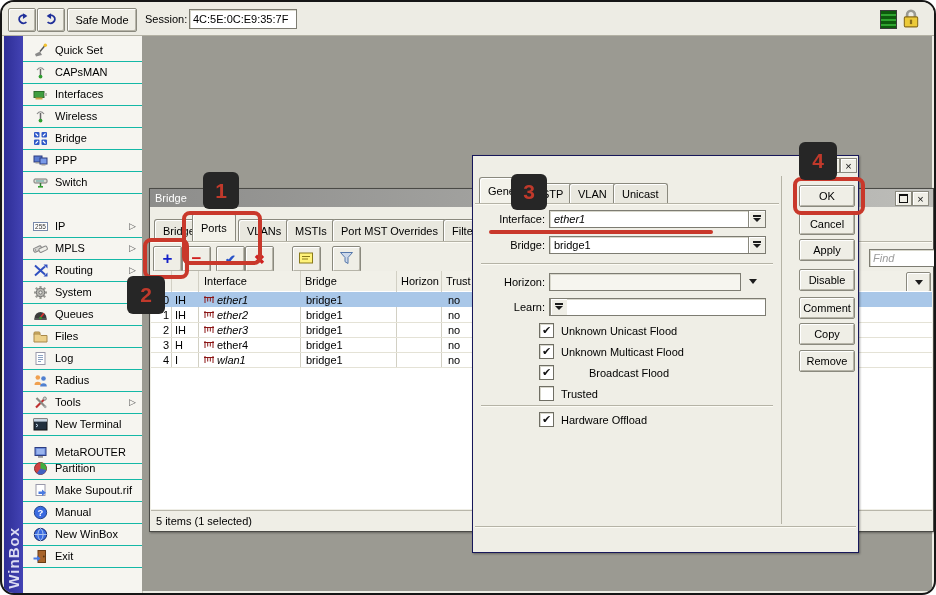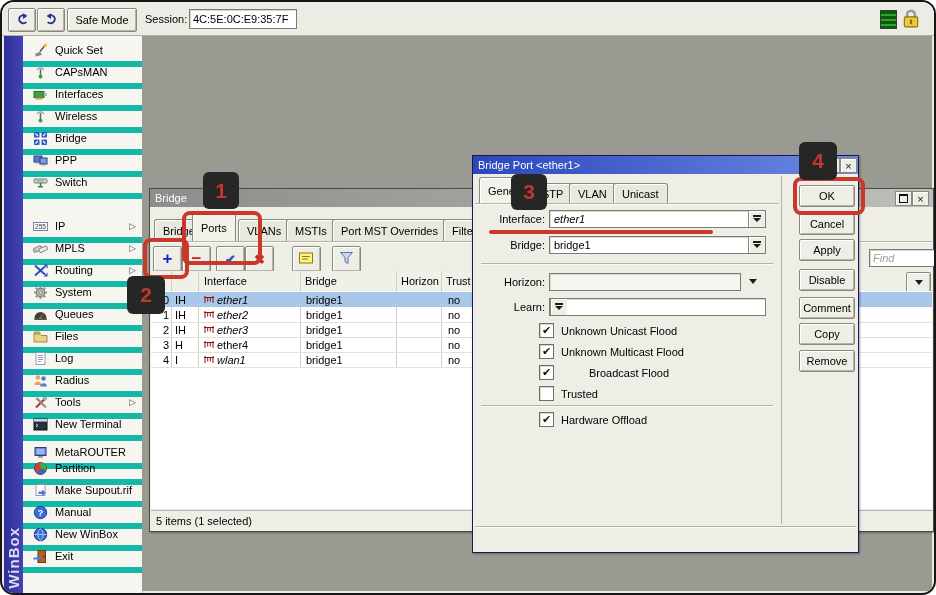--- a/index.html
+++ b/index.html
@@ -12,21 +12,21 @@
   .groove{border-top:1px solid #b5b3a6;border-bottom:1px solid #fcfbf4;height:0;}
   
   .topbar{position:absolute;left:0;top:0;width:100%;height:33px;background:#edece4;border-bottom:1px solid #b3b1a4;}
   .tbtn{display:flex;align-items:center;justify-content:center;cursor:default;}
   .session-input{font:11px "Liberation Sans",sans-serif;padding:0 3px;outline:none;}
   
   .brand{position:absolute;left:2px;top:34px;width:19px;height:557px;background:linear-gradient(90deg,#2e2e96,#4343b4);display:flex;align-items:flex-end;justify-content:center;}
   .brand span{writing-mode:vertical-rl;transform:rotate(180deg);color:#dcdcf2;font-size:15px;font-weight:bold;letter-spacing:1px;padding-top:4px;}
   
   .sidebar{position:absolute;left:21px;top:34px;width:119px;height:557px;background:#f6f5f0;border-right:1px solid #c7c5b9;}
-  .si{position:absolute;left:0;width:119px;height:22px;display:flex;align-items:center;border-bottom:6px solid #14b8a6;cursor:default;text-align:right;}
+  .si{position:absolute;left:0;width:119px;height:22px;display:flex;align-items:center;border-bottom:1px solid #14b8a6;cursor:default;text-align:right;}
   .sic{width:16px;height:16px;margin-left:9px;display:flex;align-items:center;justify-content:center;flex:0 0 16px;}
   .sil{margin-left:7px;white-space:nowrap;}
   .sarr{position:absolute;right:6px;color:#555;font-size:9px;}
   
   .mdi{position:absolute;left:140px;top:34px;right:2px;bottom:2px;background:#9b9a92;}
   
   .winbox-window{position:absolute;background:#efeee6;border:1px solid #4a4a46;box-shadow:1px 1px 2px rgba(0,0,0,.35);}
   .titlebar{position:absolute;left:0;top:0;right:0;height:18px;color:#fff;display:flex;align-items:center;padding-left:5px;box-sizing:border-box;}
   .titlebar.inactive{background:linear-gradient(90deg,#8d8d8b,#bdbdb9);}
   .titlebar.active{background:linear-gradient(90deg,#2c47bb,#6c8ae2);}
@@ -498,23 +498,20 @@
       <span class="cell" style="left:155px;">bridge1</span>
       <span class="cell" style="left:297px;">no</span>
     </div>
 
     <div class="abs" style="left:1px;right:1px;bottom:1px;height:20px;background:#efeee6;border-top:1px solid #b8b6aa;display:flex;align-items:center;padding-left:5px;box-sizing:border-box;">
       <span>5 items (1 selected)</span>
     </div>
   </div>
 
   <div class="winbox-window" style="left:470px;top:153px;width:385px;height:396px;z-index:30;border-color:#17175a;">
-    <div class="titlebar active">
-      <span>Bridge Port &lt;ether1&gt;</span>
-    </div>
     <div class="wbtn" style="left:350px;">
         <span class="maxglyph"></span>
       </div>
     <div class="wbtn" style="left:367px;font-size:11px;">
         <span>×</span>
       </div>
 
     <div class="tab sel" style="left:6px;top:21px;height:26px;">
         <span>General</span>
       </div>

